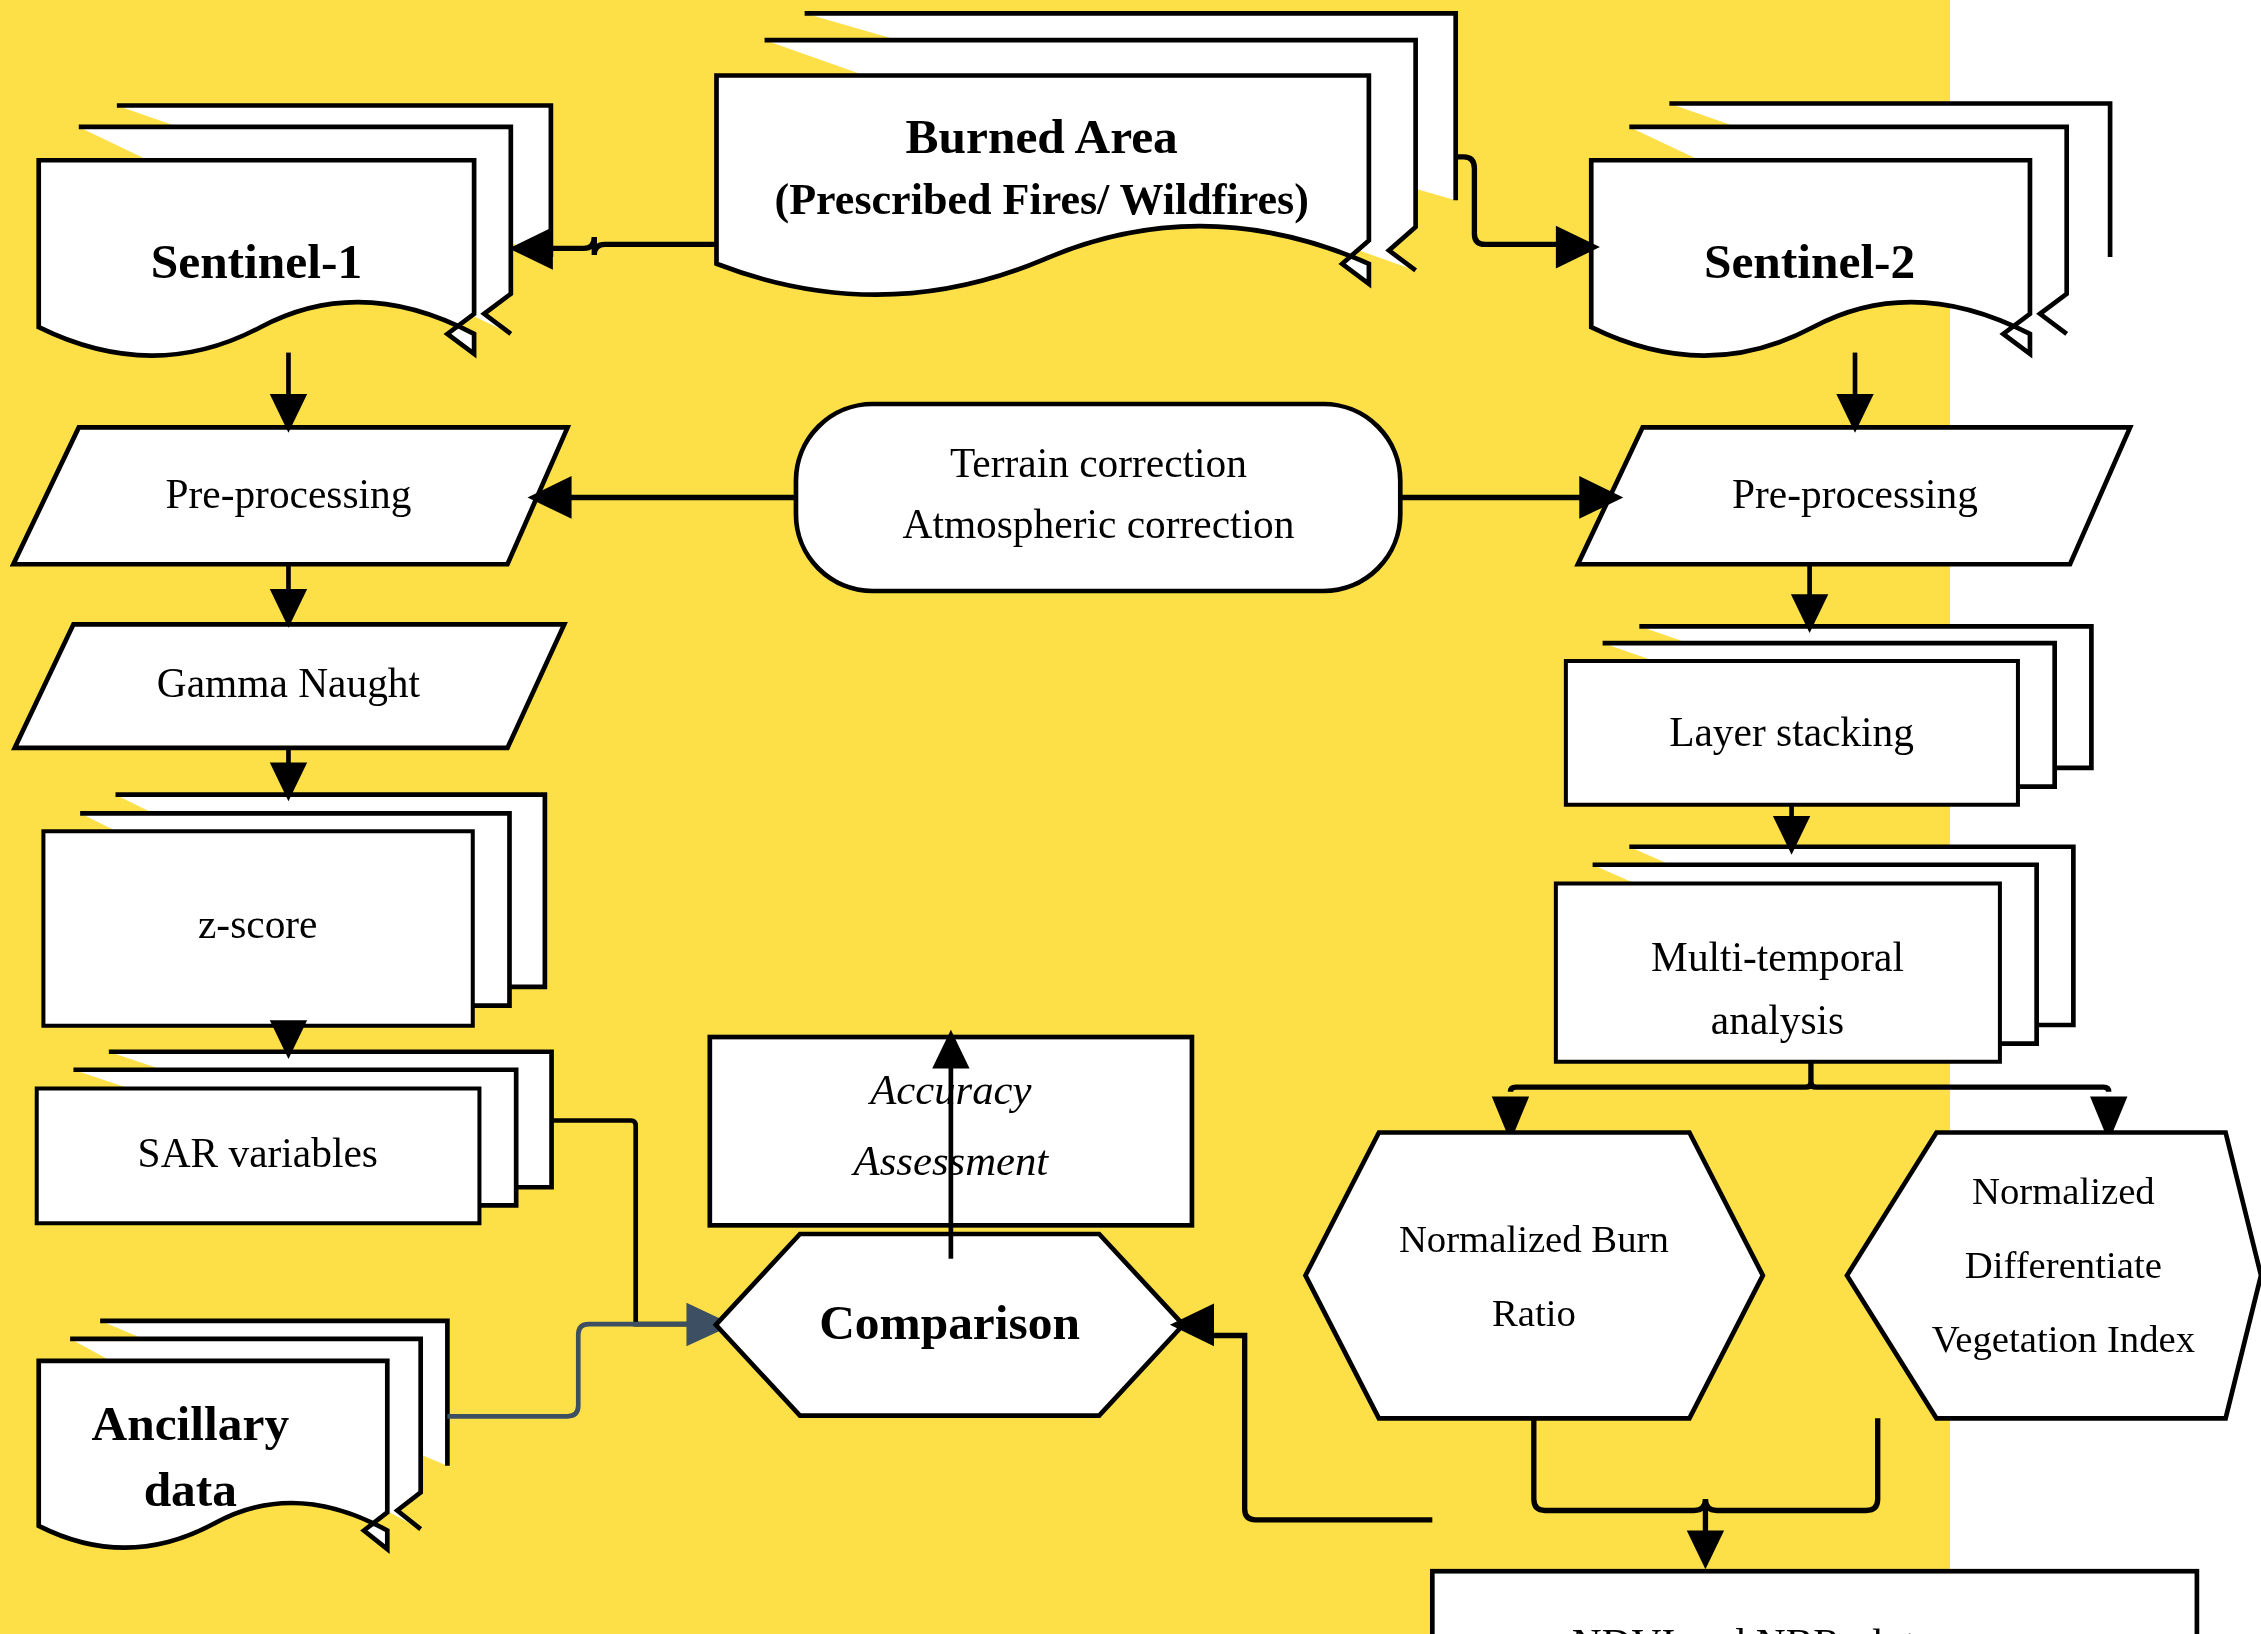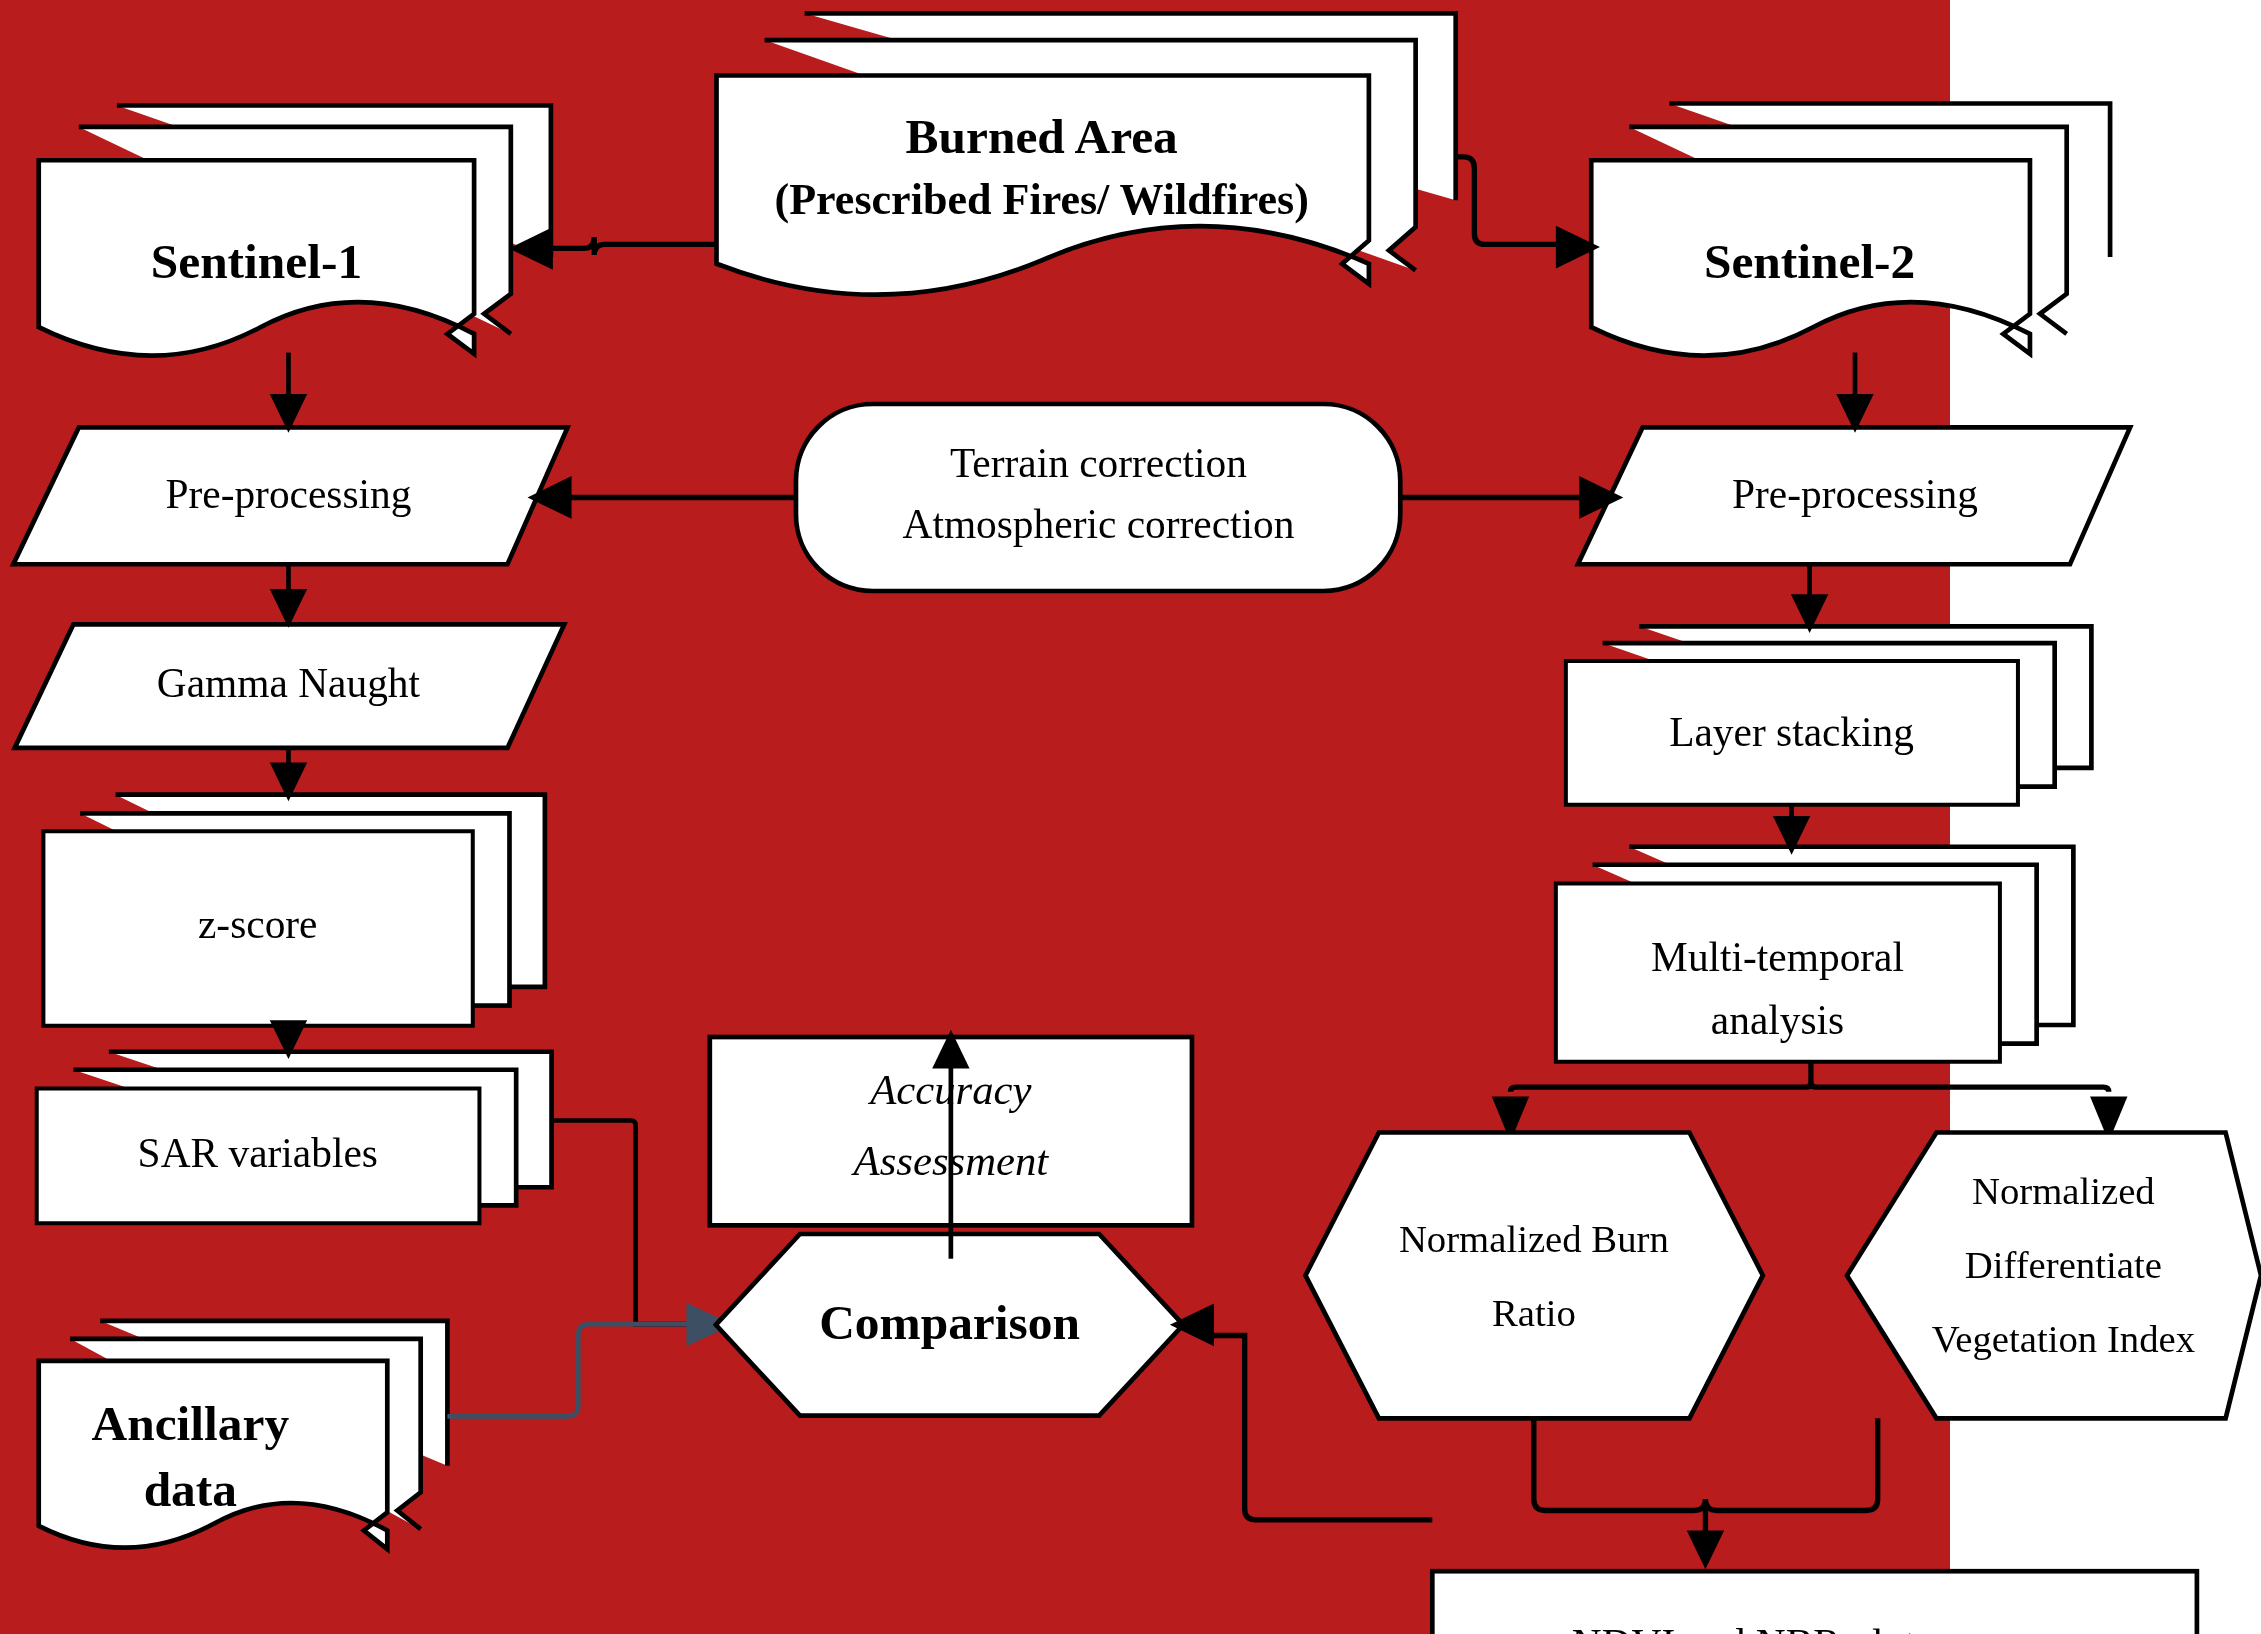--- a/index.html
+++ b/index.html
@@ -1,17 +1,17 @@
 <!DOCTYPE html>
 <html style="font-size:10.7px"><head>
 <meta charset="utf-8">
 <style>
   html,body{margin:0;padding:0;background:#ffffff;}
   body{width:2261px;height:1634px;overflow:hidden;font-family:"Liberation Serif",serif;}
-  #stage{position:relative;width:1950px;height:1634px;background:#b91c1c;}
+  #stage{position:relative;width:1950px;height:1634px;background:#fde047;}
   svg#fc{position:absolute;left:0;top:0;width:2261px;height:1634px;display:block;}
   .shp{fill:#ffffff;stroke:#000000;stroke-width:7;stroke-linejoin:miter;}
   .shp-thin{fill:#ffffff;stroke:#000000;stroke-width:6;}
   .conn{fill:none;stroke:#000000;stroke-width:8;}
   .conn-thin{fill:none;stroke:#000000;stroke-width:7;}
   .conn-blue{fill:none;stroke:#3d4f63;stroke-width:7;}
   .ahead{fill:#000000;stroke:none;}
   .ahead-blue{fill:#3d4f63;stroke:none;}
   .lbl{font-family:"Liberation Serif",serif;fill:#000;text-anchor:middle;dominant-baseline:middle;}
   .t-reg{font-size:62px;}

